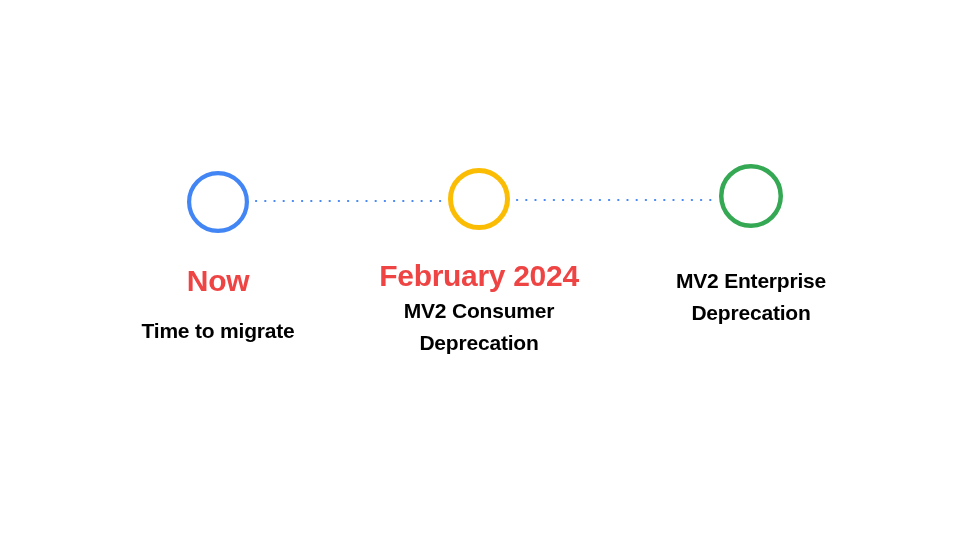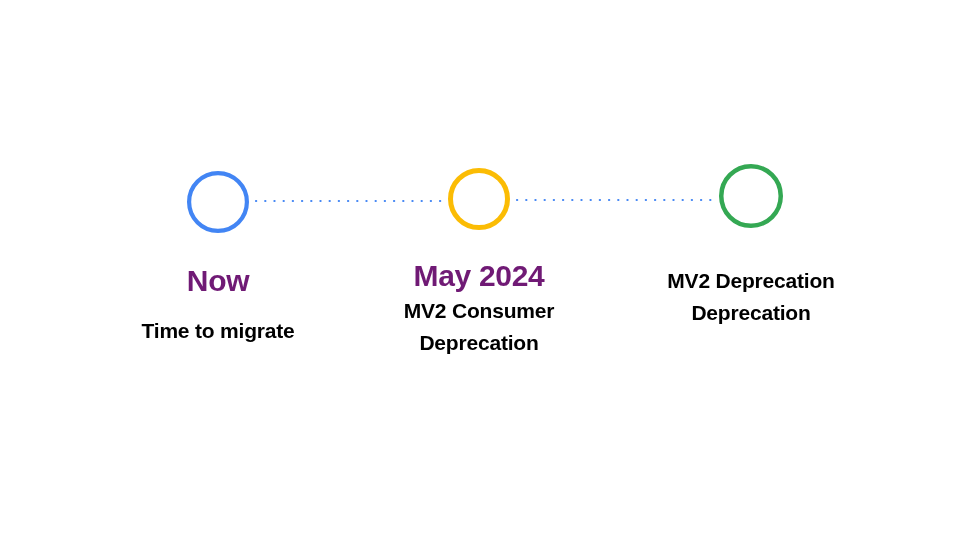--- a/index.html
+++ b/index.html
@@ -46,21 +46,21 @@
     text-align: center;
     color: #000000;
     -webkit-font-smoothing: antialiased;
   }
   .milestone-title {
     font-size: 30px;
     font-weight: 700;
     letter-spacing: -0.3px;
     line-height: 1.0;
     white-space: nowrap;
-    color: #701a75;
+    color: #ef4444;
   }
   .milestone-subtitle {
     font-size: 21px;
     font-weight: 700;
     letter-spacing: -0.2px;
     line-height: 1.52;
     margin-top: 4px;
     color: #000000;
   }
   .milestone-subtitle .sub-line {
@@ -95,27 +95,27 @@
   </svg>
 
   <div class="milestone-label" id="milestone-0">
     <div class="milestone-title">Now</div>
     <div class="milestone-subtitle">
       <span class="sub-line">Time to migrate</span>
     </div>
   </div>
 
   <div class="milestone-label" id="milestone-1">
-    <div class="milestone-title">May 2024</div>
+    <div class="milestone-title">February 2024</div>
     <div class="milestone-subtitle">
       <span class="sub-line">MV2 Consumer</span>
       <span class="sub-line">Deprecation</span>
     </div>
   </div>
 
   <div class="milestone-label" id="milestone-2">
     <div class="milestone-subtitle">
-      <span class="sub-line">MV2 Deprecation</span>
+      <span class="sub-line">MV2 Enterprise</span>
       <span class="sub-line">Deprecation</span>
     </div>
   </div>
 
 </div>
 
 </body></html>

